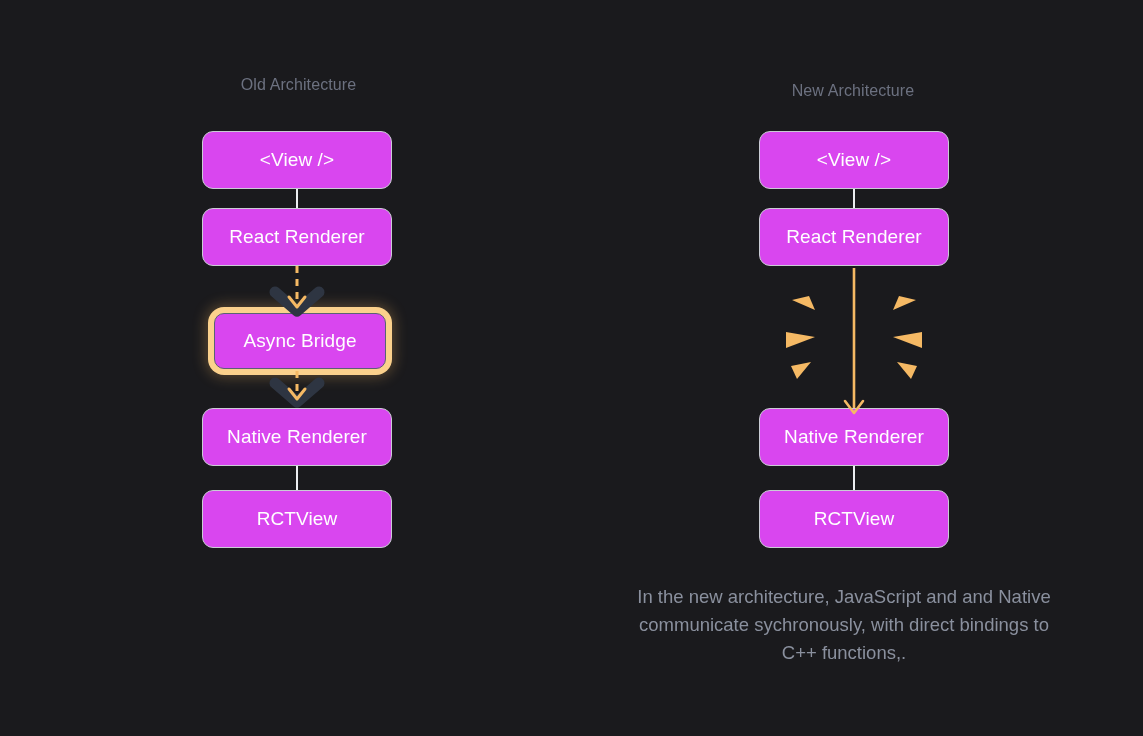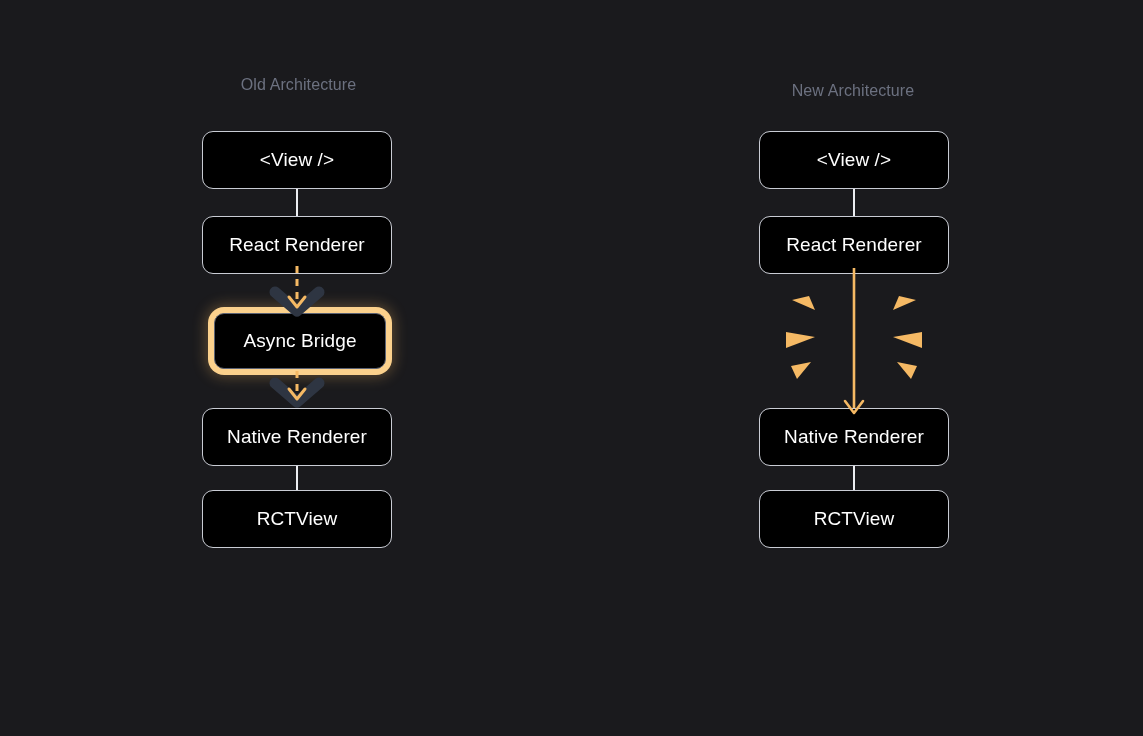--- a/index.html
+++ b/index.html
@@ -34,40 +34,40 @@
     text-align: center;
   }
   #heading-old { left: 0; width: 597px; top: 76px; }
   #heading-new { left: 546px; width: 614px; top: 82px; }
 
   
   .node {
     position: absolute;
     width: 190px;
     height: 58px;
-    background: #000000;
+    background: #d946ef;
     border: 1.6px solid #c9ccd4;
     border-radius: 11px;
     display: flex;
     align-items: center;
     justify-content: center;
     color: #ffffff;
     font-size: 19px;
     font-weight: 400;
     letter-spacing: 0.1px;
     white-space: nowrap;
     z-index: 4;
   }
 
   
   .col-l { left: 202px; }
   .col-r { left: 759px; }
 
   .row-view    { top: 131px; }
-  .row-react   { top: 216px; }
+  .row-react   { top: 208px; }
   .row-native  { top: 408px; }
   .row-rct     { top: 490px; }
 
   
   #bridge-halo {
     position: absolute;
     left: 208px;
     top: 307px;
     width: 184px;
     height: 68px;
@@ -177,14 +177,15 @@
 
       <path d="M 916 300 L 899 296 L 893 310 Z"></path>
 
       <path d="M 922 332 L 893 337 L 922 348 Z"></path>
 
       <path d="M 911 379 L 917 366 L 897 362 Z"></path>
     </g>
   </svg>
 
 
+  <div class="caption" id="caption-new">In the new architecture, JavaScript and and Native communicate sychronously, with direct bindings to C++ functions,.</div>
 
 </div>
 
 </body></html>

